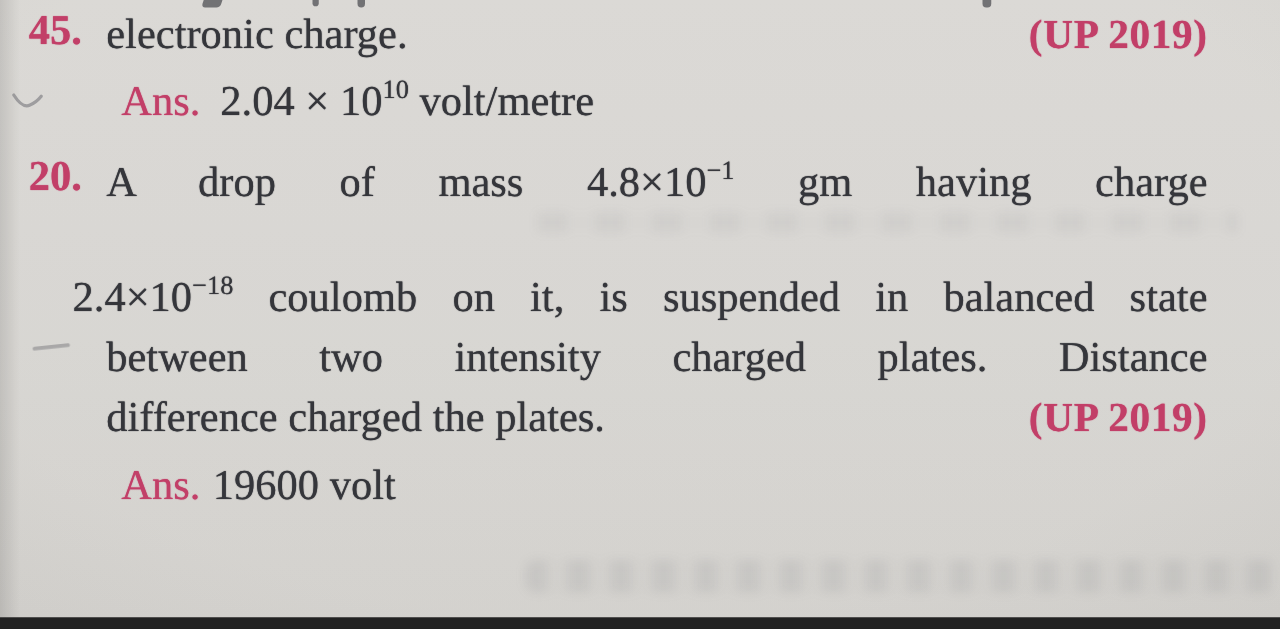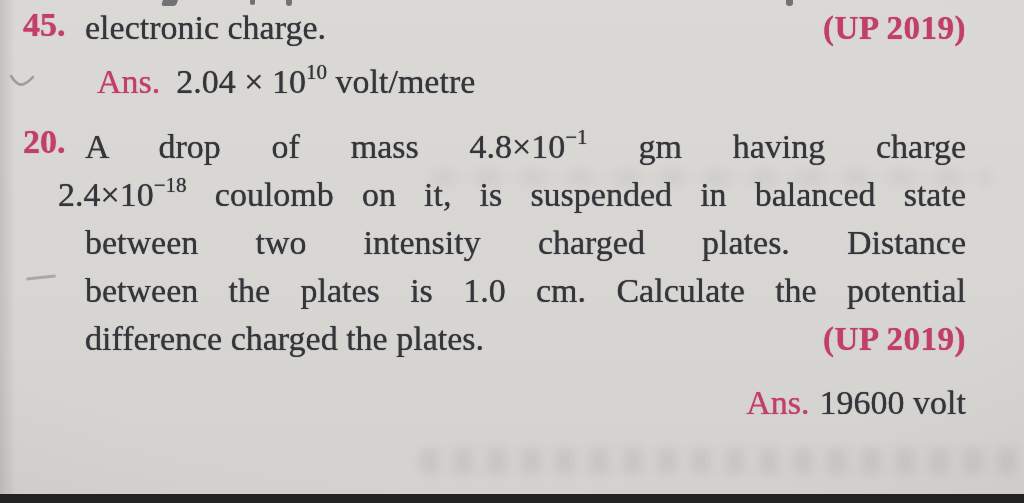--- a/index.html
+++ b/index.html
@@ -82,36 +82,36 @@
   .q46 .qline { line-height: 48px; }
   .qline.full {
     text-align: justify;
     text-align-last: justify;
   }
   .qline.lastline {
     display: flex;
     justify-content: space-between;
     align-items: baseline;
   }
-  .outdent { margin-left: -27px; }
+  .outdent { margin-left: -27px; margin-top: 44px; }
   .tag {
     font-weight: bold;
     color: #c23f68;
     text-shadow: 0 0 0.9px #c23f68;
     font-size: 33px;
     letter-spacing: .5px;
     white-space: nowrap;
   }
   .ansline {
     line-height: 52px;
     margin-left: 12px;
     white-space: nowrap;
   }
   .q45 .ansline { margin-top: 6px; }
-  .q46 .ansline { margin-top: 16px; line-height: 48px; text-align: right; }
+  .q46 .ansline { margin-top: 6px; line-height: 48px; }
   .ans-label {
     font-weight: normal;
     color: #c23f68;
     text-shadow: 0 0 0.9px #c23f68;
   }
   .q45 .ans-value { margin-left: 16px; }
   .q46 .ans-value { margin-left: 10px; }
   .q46-block { margin-top: 15px; }
   sup {
     font-size: .62em;
@@ -151,21 +151,20 @@
       <div class="ansline">
         <span class="ans-label">Ans.</span><span class="ans-value">2.04 × 10<sup>10</sup> volt/metre</span>
       </div>
     </section>
 
     <section class="question q46 q46-block">
       <span class="qnum">20.</span>
       <div class="qline full">A drop of mass 4.8×10<sup>−1</sup> gm having charge</div>
       <div class="qline full outdent">2.4×10<sup>−18</sup> coulomb on it, is suspended in balanced state</div>
       <div class="qline full">between two intensity charged plates. Distance</div>
-      <div class="qline full">between the plates is 1.0 cm. Calculate the potential</div>
       <div class="qline lastline">
         <span>difference charged the plates.</span>
         <span class="tag">(UP 2019)</span>
       </div>
       <div class="ansline">
         <span class="ans-label">Ans.</span><span class="ans-value">19600 volt</span>
       </div>
     </section>
 
   </div>

